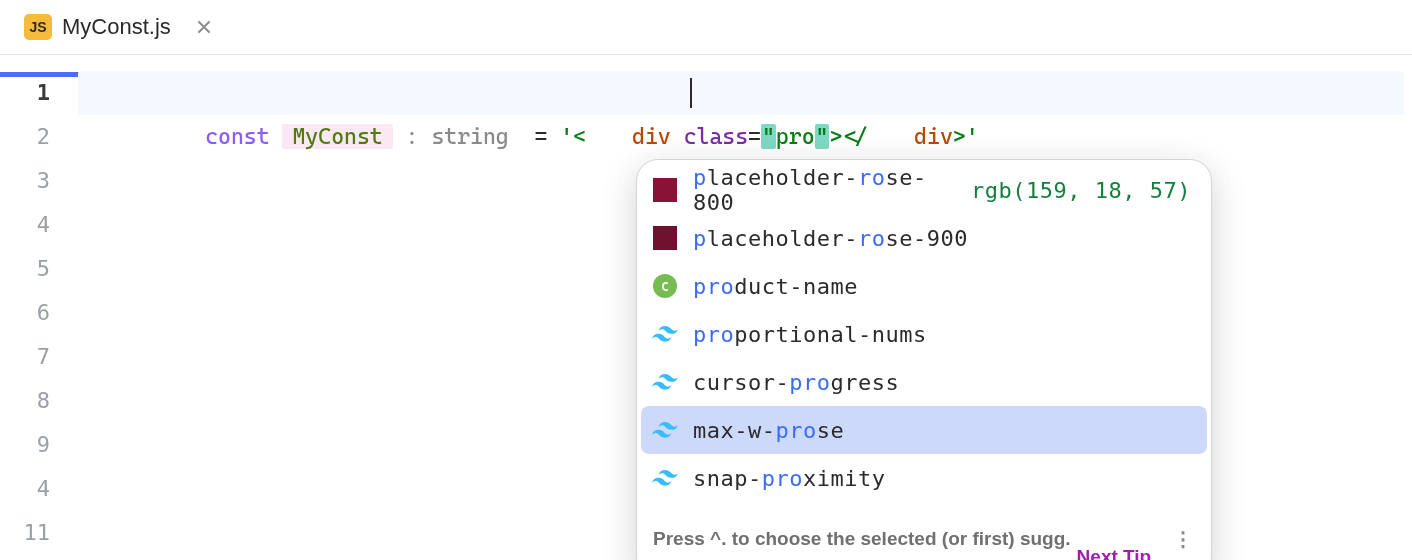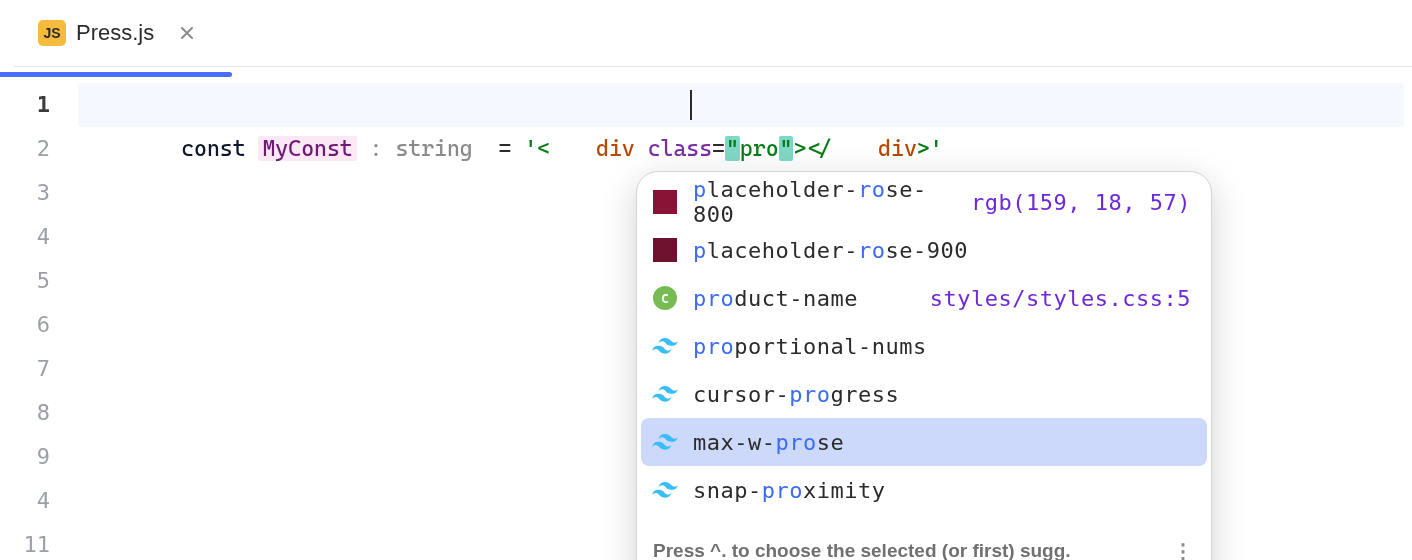--- a/index.html
+++ b/index.html
@@ -7,26 +7,25 @@
     font-family: ui-monospace, 'SF Mono', Menlo, Monaco, 'Cascadia Code', monospace;
     font-size: 22px;
     background: #ffffff;
     color: #000;
     width: 1412px;
     height: 560px;
     overflow: hidden;
     position: relative;
   }
   .tab-bar {
-    height: 67px;
+    height: 55px;
     display: flex;
     align-items: center;
     border-bottom: 1px solid #e3e3e3;
     padding-left: 12px;
-    margin-left: 14px;
   }
   .tab {
     display: flex;
     align-items: center;
     gap: 10px;
     padding: 0 12px;
     height: 100%;
     font-family: -apple-system, BlinkMacSystemFont, 'Segoe UI', sans-serif;
     font-size: 22px;
   }
@@ -61,22 +60,22 @@
     padding-right: 28px;
     color: #9aa0a6;
     font-family: ui-monospace, 'SF Mono', Menlo, monospace;
     font-size: 22px;
   }
   .gutter .ln.active { color: #3b3b3b; font-weight: 600; }
   .ln { height: 44px; line-height: 44px; }
   .code { flex: 1; }
   .code-line { height: 44px; line-height: 44px; white-space: pre; position: relative; }
   .code-line.current { background: #f6f8ff; margin-right: 8px; border-radius: 3px; }
-  .kw { color: #0f172a; font-weight: 500; }
-  .ident { color: #701a75; background: #fce8f4; padding: 0 4px; border-radius: 2px; }
+  .kw { color: #8b5cf6; font-weight: 500; margin-left: 24px; }
+  .ident { color: #4d7c0f; background: #fce8f4; padding: 0 10px; border-radius: 2px; }
   .type { color: #8a8a8a; }
   .str { color: #067d17; }
   .tag { color: #b84700; margin-left: 46px; }
   .attr { color: #792ea5; }
   .op { color: #2b2b2b; }
   .hl-quote { background: #7fd8c3; padding: 0 1px; border-radius: 2px; }
   .cursor {
     position: absolute;
     width: 2px;
     height: 30px;
@@ -106,41 +105,41 @@
     border-radius: 8px;
     font-size: 22px;
     height: 48px;
   }
   .popup-item.selected { background: #cdd9fa; }
   .pi-icon { width: 28px; height: 28px; display: flex; align-items: center; justify-content: center; flex-shrink: 0; }
   .swatch { width: 24px; height: 24px; }
   .css-circle { width: 24px; height: 24px; border-radius: 50%; background: #77bc52; display:flex; align-items:center; justify-content:center; font-size:13px; font-weight:700; color:#fff; }
   .pi-label { flex: 1; color: #2b2b2b; letter-spacing: 0.5px; }
   .pi-label .m { color: #3b6cf6; }
-  .pi-right { color: #6d28d9; margin-left: auto; letter-spacing: 0.5px; }
+  .pi-right { color: #15803d; margin-left: auto; letter-spacing: 0.5px; }
   .popup-footer {
     padding: 8px 16px 10px 16px;
     font-family: -apple-system, BlinkMacSystemFont, 'Segoe UI', sans-serif;
     font-size: 19px;
     color: #707070;
     display: flex;
     align-items: center;
     gap: 6px;
     font-weight: bold;
   }
   .popup-footer .link { color: #a21caf; margin-top: 36px; }
   .popup-footer .dots { margin-left: auto; color: #8a8a8a; font-size: 20px; letter-spacing: 2px; }
 </style>
 </head>
 <body>
 
 <div class="tab-bar">
   <div class="tab">
     <span class="tab-icon">JS</span>
-    <span class="tab-name">Press.js</span>
+    <span class="tab-name">MyConst.js</span>
     <span class="tab-close">
       <svg width="14" height="14" viewBox="0 0 14 14">
           <path d="M2 2 L12 12 M12 2 L2 12" stroke="#8c8c8c" stroke-width="2" stroke-linecap="round"></path>
         </svg>
     </span>
   </div>
 </div>
 <div class="tab-underline"></div>
 
 <div class="editor-wrap">
@@ -179,21 +178,20 @@
           <span class="pi-icon">
             <span class="swatch" style="background: rgb(111, 18, 48);"></span>
           </span>
           <span class="pi-label"><span class="m">p</span><span>laceholder-</span><span class="m">ro</span><span>se-900</span></span>
         </div>
         <div class="popup-item">
           <span class="pi-icon">
             <span class="css-circle">C</span>
           </span>
           <span class="pi-label"><span class="m">pro</span><span>duct-name</span></span>
-          <span class="pi-right">styles/styles.css:5</span>
         </div>
         <div class="popup-item">
           <span class="pi-icon">
             <svg width="26" height="16" viewBox="0 0 54 33">
               <path fill="#38bdf8" d="M27 0C19.8 0 15.3 3.6 13.5 10.8c2.7-3.6 5.85-4.95 9.45-4.05 2.05.51 3.52 2 5.15 3.66C30.74 13.09 33.8 16.2 40.5 16.2c7.2 0 11.7-3.6 13.5-10.8-2.7 3.6-5.85 4.95-9.45 4.05-2.05-.51-3.52-2-5.15-3.66C36.76 3.11 33.7 0 27 0zM13.5 16.2C6.3 16.2 1.8 19.8 0 27c2.7-3.6 5.85-4.95 9.45-4.05 2.05.51 3.52 2 5.15 3.66 2.64 2.68 5.7 5.79 12.4 5.79 7.2 0 11.7-3.6 13.5-10.8-2.7 3.6-5.85 4.95-9.45 4.05-2.05-.51-3.52-2-5.15-3.66-2.64-2.68-5.7-5.79-12.4-5.79z"></path>
             </svg>
           </span>
           <span class="pi-label"><span class="m">pro</span><span>portional-nums</span></span>
         </div>
         <div class="popup-item">

